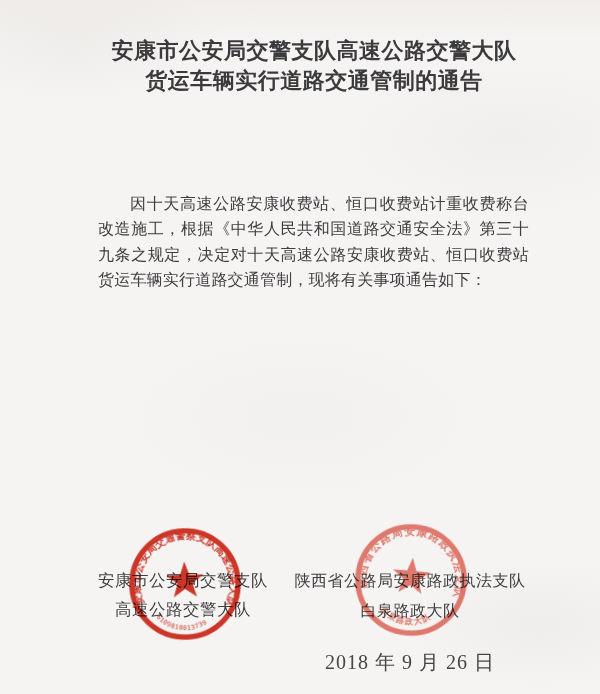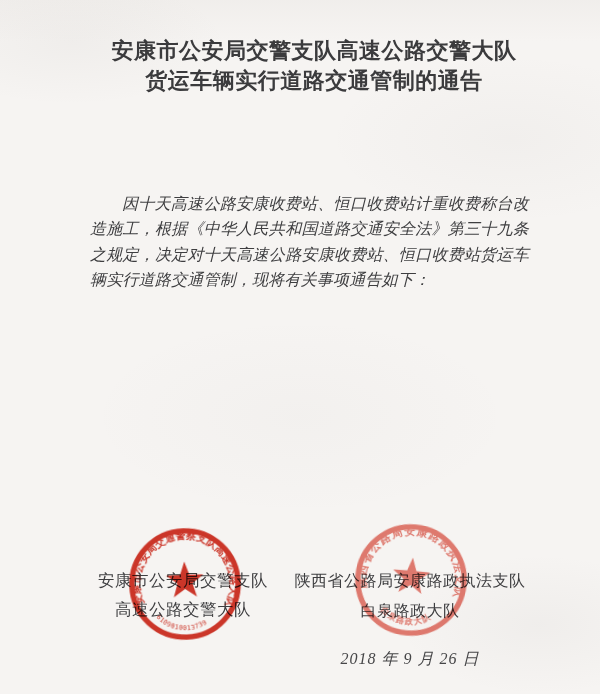--- a/index.html
+++ b/index.html
@@ -20,27 +20,27 @@
   .title-block{
     position:absolute;top:36px;left:0;width:600px;
     text-align:center;font-weight:bold;font-size:22px;line-height:30px;
     color:#3b3b3d;letter-spacing:0.5px;padding-left:14px;
   }
   .body-block{
     position:absolute;top:191px;left:82px;width:447px;
     font-size:16px;line-height:25.4px;color:#3e3e40;
     text-align:justify;letter-spacing:0.2px;
   }
-  .body-block p{margin:0 0 6px 8px;text-indent:2em;font-style:italic;}
+  .body-block p{margin:0 0 6px 16px;text-indent:2em;}
   .sig{position:absolute;text-align:center;color:#3e3e40;}
   .sig-left{top:566px;left:83px;width:200px;font-size:16.5px;line-height:29px;letter-spacing:0.5px;}
   .sig-right{top:566px;left:288px;width:244px;font-size:16px;line-height:30px;letter-spacing:0.5px;}
   .date-line{
     position:absolute;top:649px;left:320px;width:180px;text-align:center;
-    font-size:16px;color:#464648;letter-spacing:1px;font-style:italic;
+    font-size:20px;color:#464648;letter-spacing:1px;
   }
   .seal{position:absolute;mix-blend-mode:multiply;pointer-events:none;}
   .seal-left{left:126px;top:525px;width:118px;height:118px;opacity:0.93;transform:rotate(-2deg);filter:blur(0.3px);}
   .seal-right{left:352px;top:521px;width:118px;height:118px;opacity:0.78;transform:rotate(5deg);filter:blur(0.4px);}
   .seal .ring{fill:none;stroke-width:5.5;}
   .seal .ring-text{font-weight:bold;font-family:"Liberation Serif",serif;}
   .seal .code-text{font-family:"DejaVu Sans Mono",monospace;}
 </style>
 </head>
 <body>

